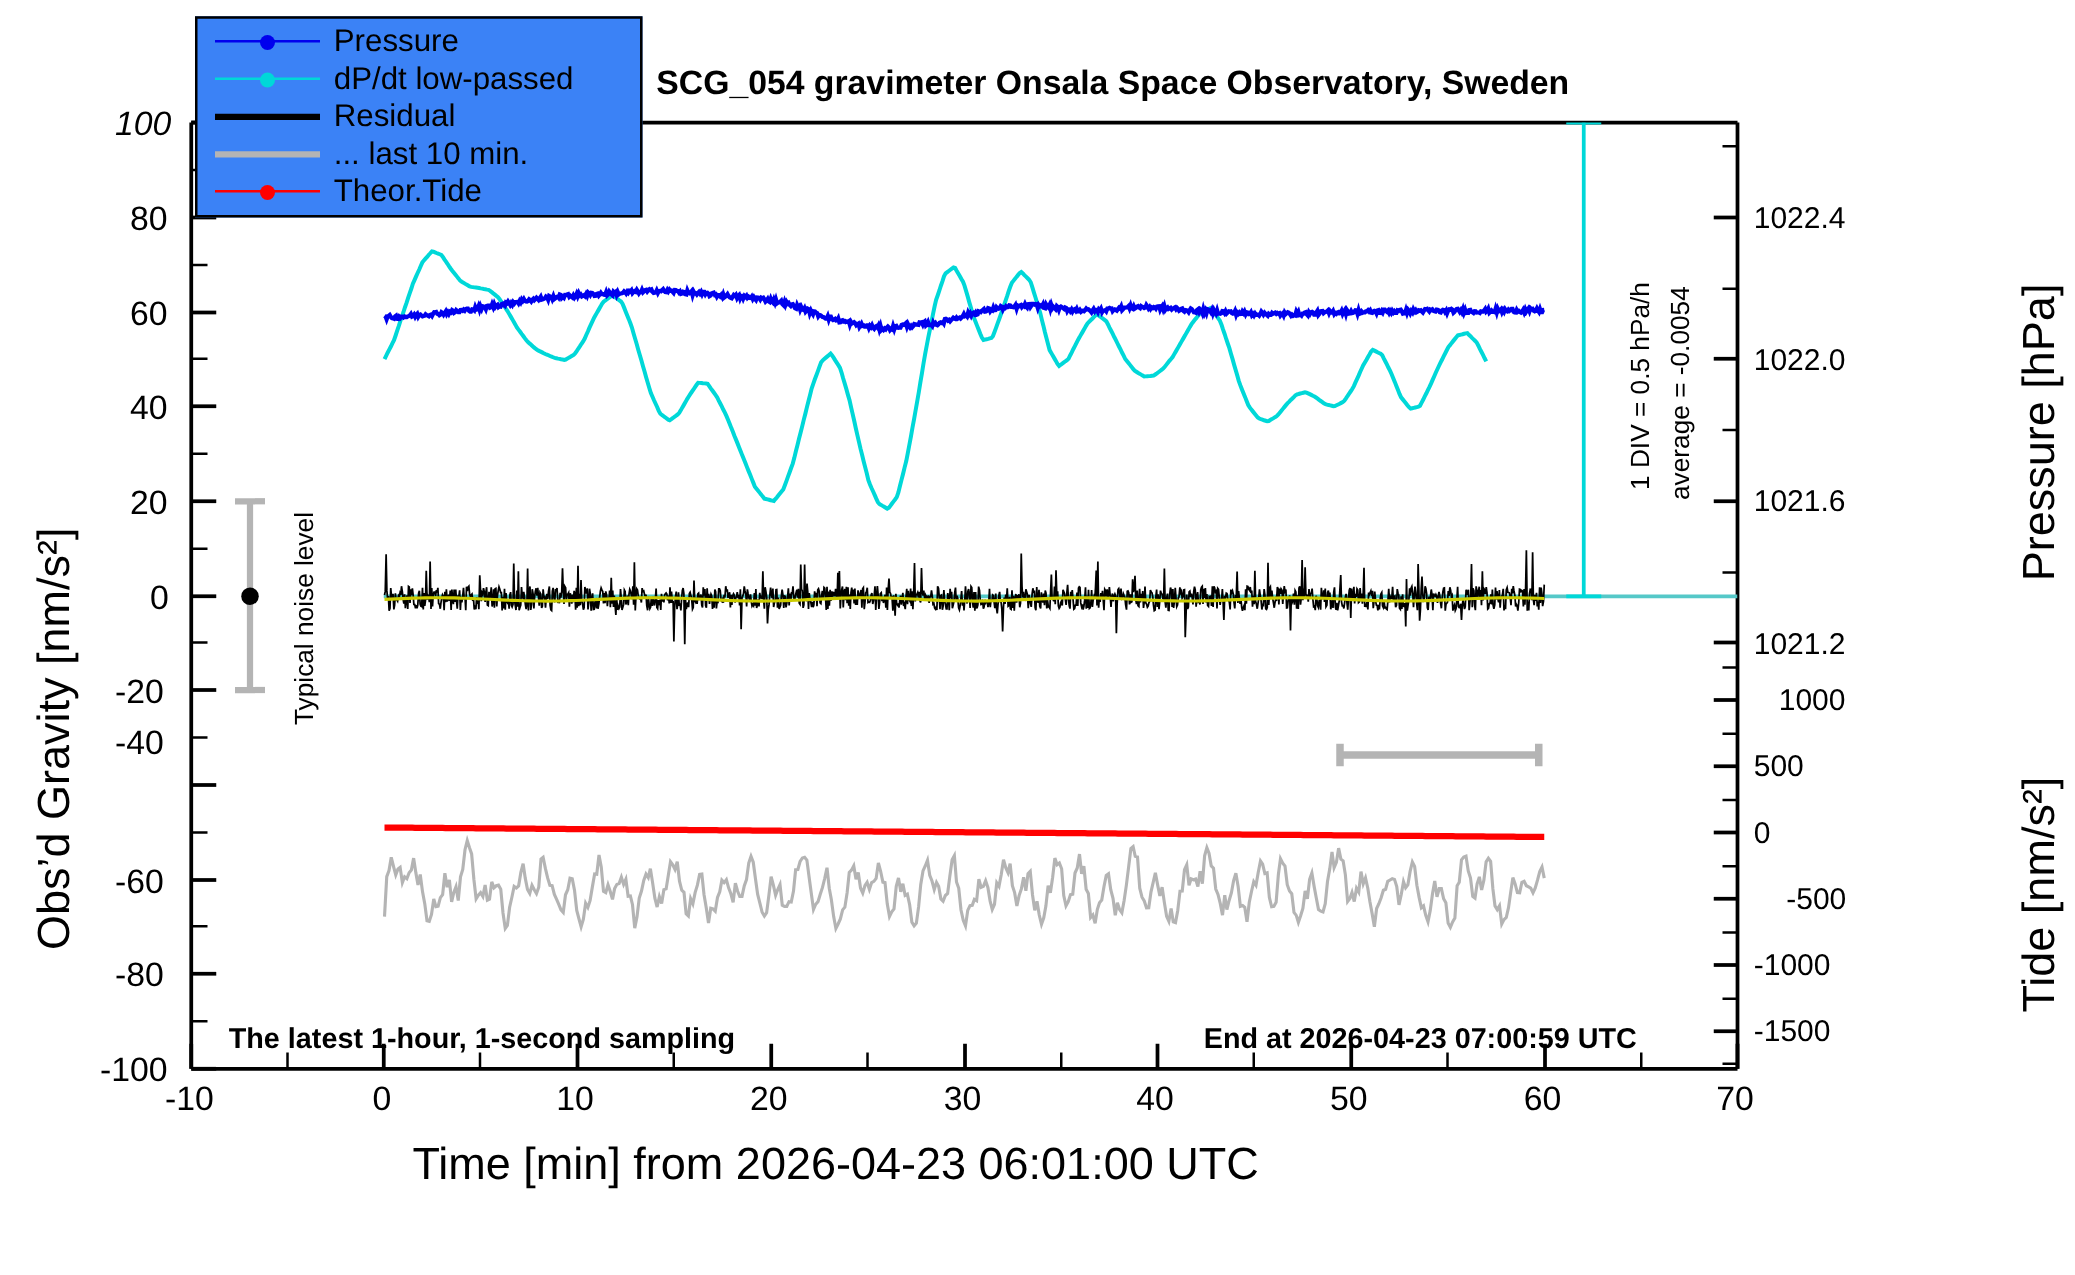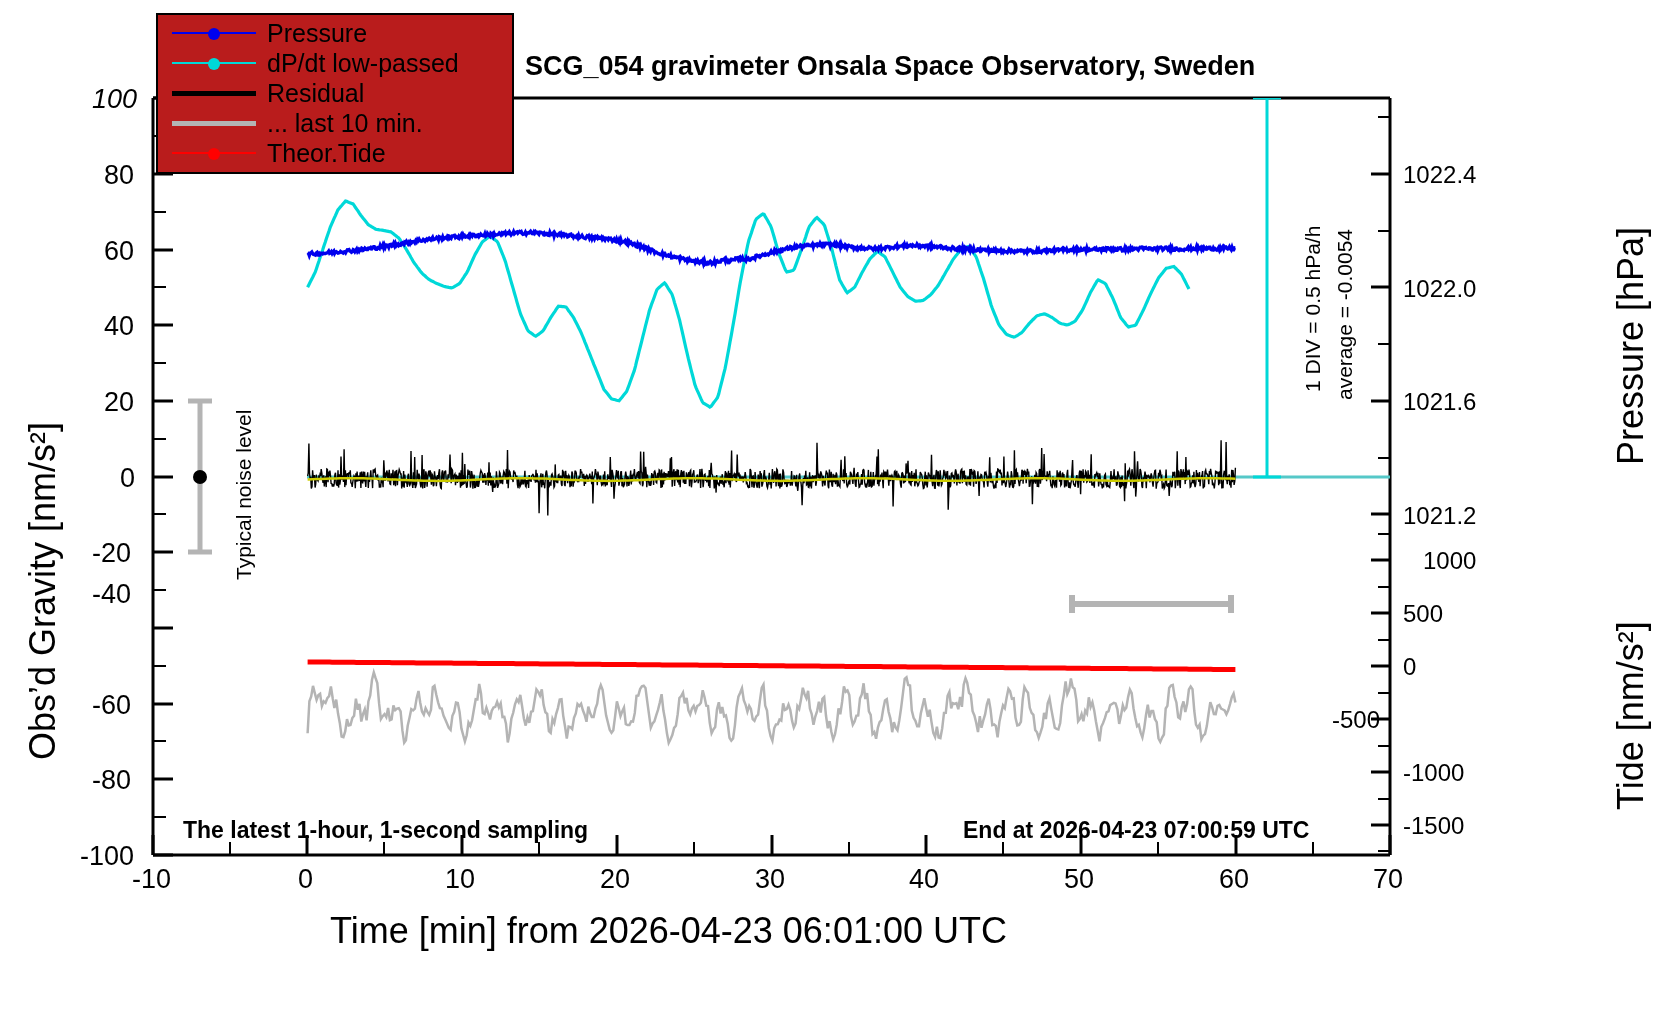--- a/index.html
+++ b/index.html
@@ -5,21 +5,21 @@
   html,body{margin:0;padding:0;background:#ffffff;}
   body{width:1660px;height:1020px;font-family:"Liberation Sans",sans-serif;overflow:hidden;}
   #root{position:relative;width:1660px;height:1020px;}
   .abs{position:absolute;}
   .ttl{font-weight:bold;font-size:27px;color:#000;white-space:nowrap;}
   .axlbl{font-size:34px;color:#000;white-space:nowrap;}
   .tick{font-size:27px;color:#000;white-space:nowrap;}
   .tickr{font-size:24px;color:#000;white-space:nowrap;}
   .foot{font-weight:bold;font-size:23px;color:#000;white-space:nowrap;}
   .vert{transform-origin:0 0;white-space:nowrap;}
-  .legendbox{border:2px solid #000;background:#b91c1c;}
+  .legendbox{border:2px solid #000;background:#3b82f6;}
   .legrow{display:flex;align-items:center;height:30px;}
   .legline{width:84px;height:0;position:relative;margin-right:11px;margin-left:14px;}
   .legtxt{font-size:25px;color:#000;white-space:nowrap;}
   .dot{position:absolute;left:36px;top:50%;width:12px;height:12px;border-radius:50%;transform:translateY(-50%);}
   svg{display:block;}
 </style>
 </head>
 <body>
 
 <div id="root">
@@ -179,21 +179,21 @@
   <div class="abs tick" style="left:1373px;top:864px;">70</div>
 
   <div class="abs tickr" style="left:1403px;top:161px;">1022.4</div>
   <div class="abs tickr" style="left:1403px;top:275px;">1022.0</div>
   <div class="abs tickr" style="left:1403px;top:388px;">1021.6</div>
   <div class="abs tickr" style="left:1403px;top:502px;">1021.2</div>
 
   <div class="abs tickr" style="left:1403px;top:547px;margin-left:20px;">1000</div>
   <div class="abs tickr" style="left:1403px;top:600px;">500</div>
   <div class="abs tickr" style="left:1403px;top:653px;">0</div>
-  <div class="abs tickr" style="left:1332px;top:706px;">-500</div>
+  <div class="abs tickr" style="left:1429px;top:706px;">-500</div>
   <div class="abs tickr" style="left:1403px;top:759px;">-1000</div>
   <div class="abs tickr" style="left:1403px;top:812px;">-1500</div>
 
   <div class="abs vert" style="left:232px;top:580px;transform:rotate(-90deg);font-size:21px;color:#000;">Typical noise level</div>
 
   <div class="abs vert" style="left:1301px;top:392px;transform:rotate(-90deg);font-size:21px;color:#000;">1 DIV = 0.5 hPa/h</div>
 
   <div class="abs vert" style="left:1333px;top:400px;transform:rotate(-90deg);font-size:21px;color:#000;">average = -0.0054</div>
 
   <div class="abs foot" style="left:183px;top:817px;">The latest 1-hour, 1-second sampling</div>

